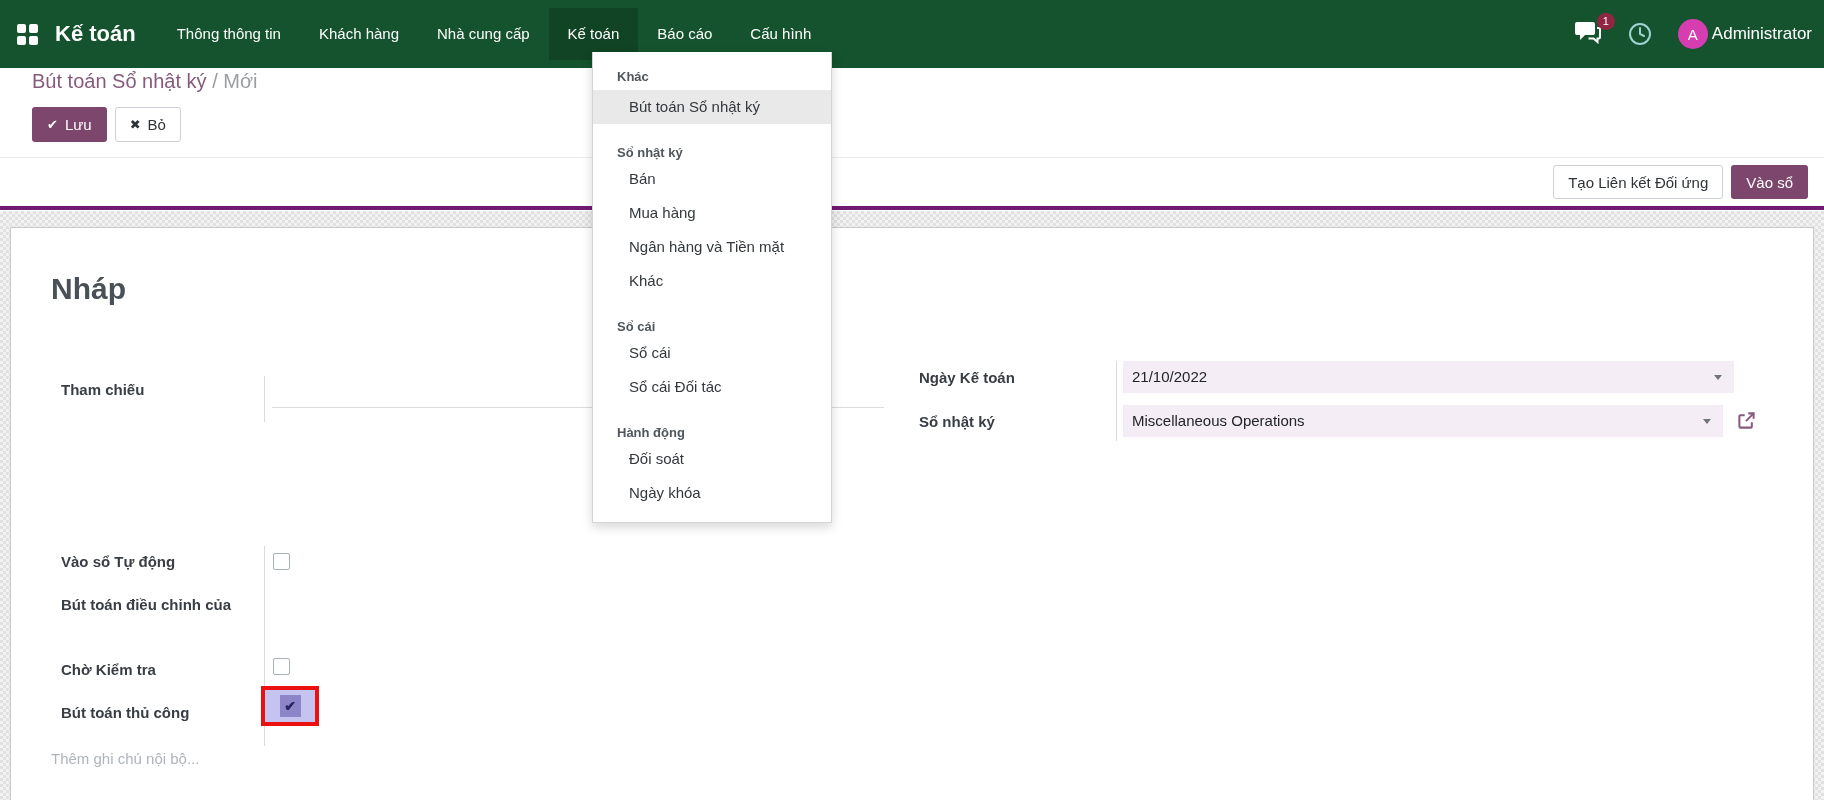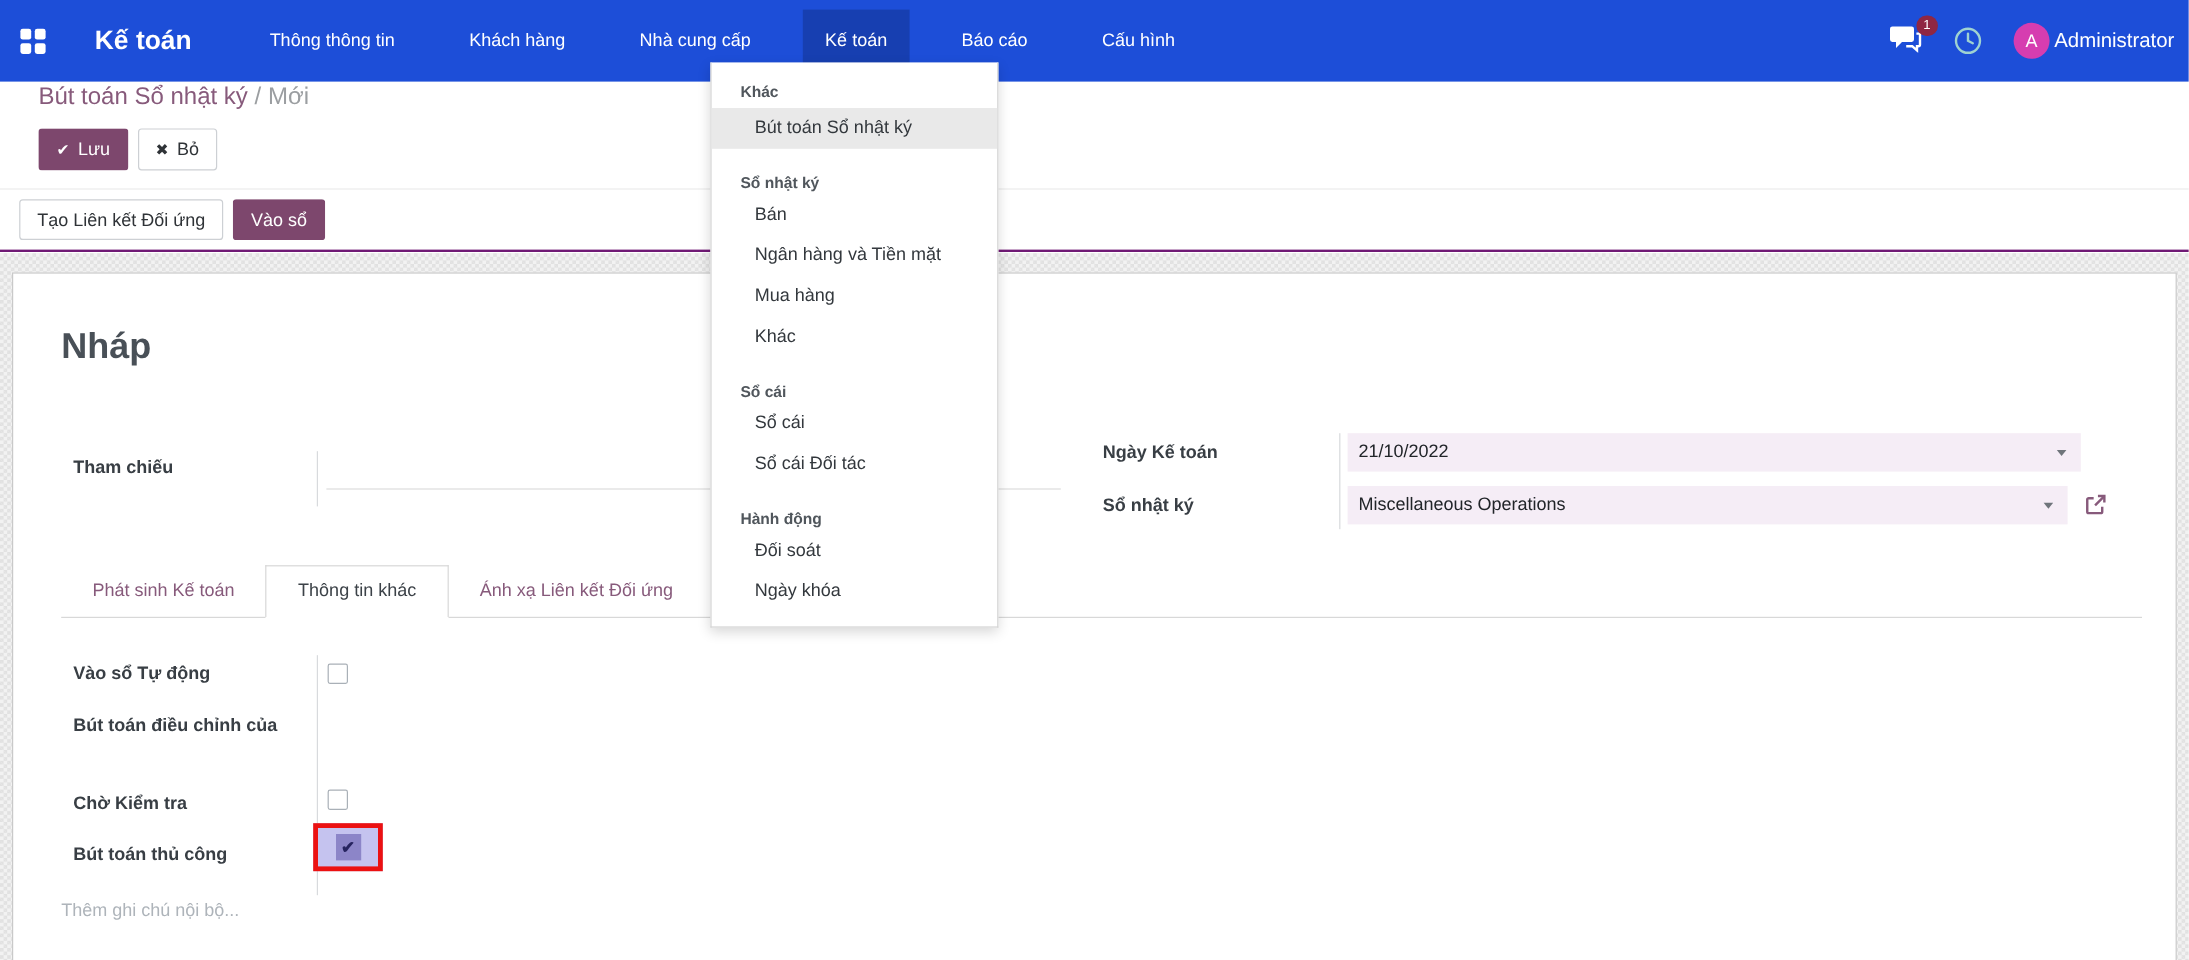--- a/index.html
+++ b/index.html
@@ -1,21 +1,21 @@
 <!DOCTYPE html>
 <html><head>
 <meta charset="utf-8">
 <style>
   * { margin:0; padding:0; box-sizing:border-box; }
   html,body { width:1824px; height:800px; overflow:hidden; }
   body { font-family:"Liberation Sans", sans-serif; background:#fff; position:relative; color:#33383d; }
 
   
-  .navbar { position:absolute; top:0; left:0; right:0; height:68px; background:#1d4ed8;
-            display:flex; align-items:center; color:#fff; z-index:40;gap:24px; }
+  .navbar { position:absolute; top:0; left:0; right:0; height:68px; background:#14532d;
+            display:flex; align-items:center; color:#fff; z-index:40; }
   .apps-icon { margin-left:17px; width:21px; height:21px; display:grid;
                grid-template-columns:1fr 1fr; grid-template-rows:1fr 1fr; gap:3px; cursor:pointer; }
   .apps-icon span { background:#fff; border-radius:2px; }
   .brand { font-size:22px; font-weight:bold; margin:0 22px 0 17px; cursor:pointer; }
   .nav-item { padding:0 19px; line-height:52px; font-size:15px; cursor:pointer; white-space:nowrap; }
   .nav-item.active { background:rgba(0,0,0,0.18); }
   .nav-right { margin-left:auto; display:flex; align-items:center; margin-right:12px; }
   .chat-wrap { position:relative; margin-right:26px; cursor:pointer; }
   .badge { position:absolute; top:-7px; right:-13px; background:#8f2743; color:#fff;
            font-size:11px; line-height:11px; border-radius:9px; padding:3px 6px; }
@@ -31,22 +31,22 @@
   .breadcrumb .sep, .breadcrumb .current { color:#9b9ea1; }
   .button-row { padding:14px 16px 0; display:flex; gap:8px; }
   .btn { font-size:15px; height:35px; padding:0 14px; border-radius:3px; border:1px solid transparent;
          cursor:pointer; display:inline-flex; align-items:center; gap:7px; background:#fff; }
   .btn-primary { background:#7d476d; color:#fff; }
   .btn-secondary { border-color:#cdd0d4; color:#2f3337; }
   .btn .ico { font-size:13px; }
 
   
   .statusbar { position:absolute; top:157px; left:0; right:0; height:53px; background:#fff;
-               border-top:1px solid #ebebeb; border-bottom:2px solid #701a75;
-               display:flex; align-items:center; padding:0 16px; }
+               border-top:1px solid #ebebeb; border-bottom:4px solid #701a75;
+               display:flex; align-items:center; padding:0 16px;justify-content:flex-end; }
   .statusbar .btn { height:34px; }
   .sb-states { margin-left:auto; display:flex; align-items:center; height:100%; }
   .state-active { background:#e3e3e3; color:#7d3f6d; font-weight:bold; font-size:15px;
                   line-height:37px; padding:0 24px 0 18px; cursor:pointer;
                   clip-path:polygon(0 0, calc(100% - 13px) 0, 100% 50%, calc(100% - 13px) 100%, 0 100%); }
   .state-muted { color:#9aa0a5; font-size:15px; padding:0 14px 0 18px; cursor:pointer; }
 
   
   .content-bg { position:absolute; top:211px; left:0; right:0; bottom:0; background-color:#f2f2f2;
     background-image:linear-gradient(45deg,#e1e1e1 25%,transparent 25%,transparent 75%,#e1e1e1 75%),
@@ -176,25 +176,20 @@
     </div>
     <div class="extlink" style="left:828px; top:50px;">
       <svg width="19" height="19" viewBox="0 0 16 16">
         <path d="M6.5 3.5 H3 a1 1 0 0 0 -1 1 V13 a1 1 0 0 0 1 1 h8.5 a1 1 0 0 0 1 -1 V9.5" fill="none" stroke="#875A7B" stroke-width="1.7"></path>
         <path d="M9.5 2 H14 V6.5" fill="none" stroke="#875A7B" stroke-width="1.7"></path>
         <path d="M14 2 L7.5 8.5" fill="none" stroke="#875A7B" stroke-width="1.7"></path>
       </svg>
     </div>
   </div>
 
-  <div class="tabs">
-    <div class="tab">Phát sinh Kế toán</div>
-    <div class="tab active">Thông tin khác</div>
-    <div class="tab">Ánh xạ Liên kết Đối ứng</div>
-  </div>
 
   <div class="o-group" style="top:318px; left:40px; width:832px; height:210px;">
     <div class="vline" style="left:213px; top:0; height:200px;"></div>
     <div class="f-label" style="left:10px; top:5px;">Vào sổ Tự động</div>
     <span class="cb" style="left:222px; top:7px;"></span>
     <div class="f-label" style="left:10px; top:48px; width:185px;">Bút toán điều chỉnh của</div>
     <div class="underline" style="left:221px; top:48px; width:0; height:0; border:none;"></div>
     <div class="f-label" style="left:10px; top:113px;">Chờ Kiểm tra</div>
     <span class="cb" style="left:222px; top:112px;"></span>
     <div class="f-label" style="left:10px; top:156px;">Bút toán thủ công</div>
@@ -208,22 +203,22 @@
 
   <div class="narration">Thêm ghi chú nội bộ...</div>
 </div>
 
 <div class="dropdown">
   <div class="menu-header">Khác</div>
   <div class="menu-item active">Bút toán Sổ nhật ký</div>
   <div class="menu-gap"></div>
   <div class="menu-header">Sổ nhật ký</div>
   <div class="menu-item">Bán</div>
+  <div class="menu-item">Mua hàng</div>
   <div class="menu-item">Ngân hàng và Tiền mặt</div>
-  <div class="menu-item">Mua hàng</div>
   <div class="menu-item">Khác</div>
   <div class="menu-gap"></div>
   <div class="menu-header">Sổ cái</div>
   <div class="menu-item">Sổ cái</div>
   <div class="menu-item">Sổ cái Đối tác</div>
   <div class="menu-gap"></div>
   <div class="menu-header">Hành động</div>
   <div class="menu-item">Đối soát</div>
   <div class="menu-item">Ngày khóa</div>
 </div>

